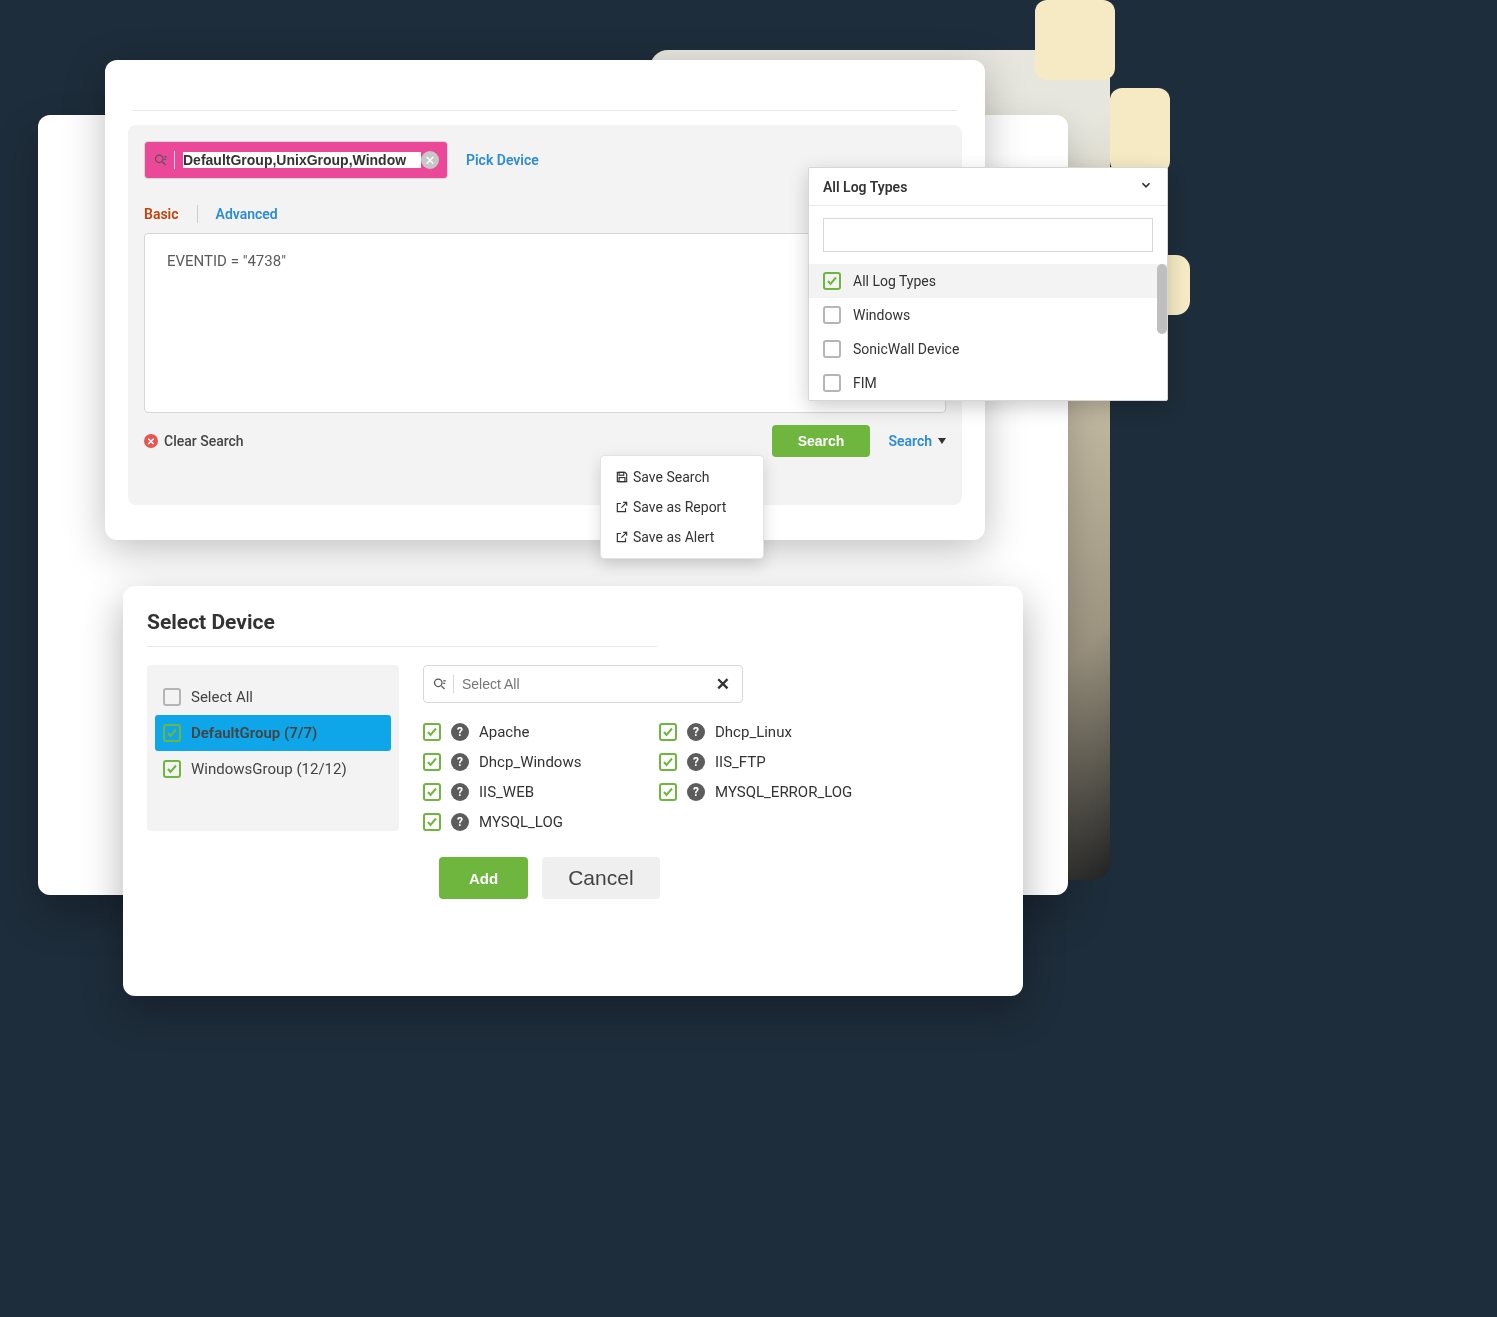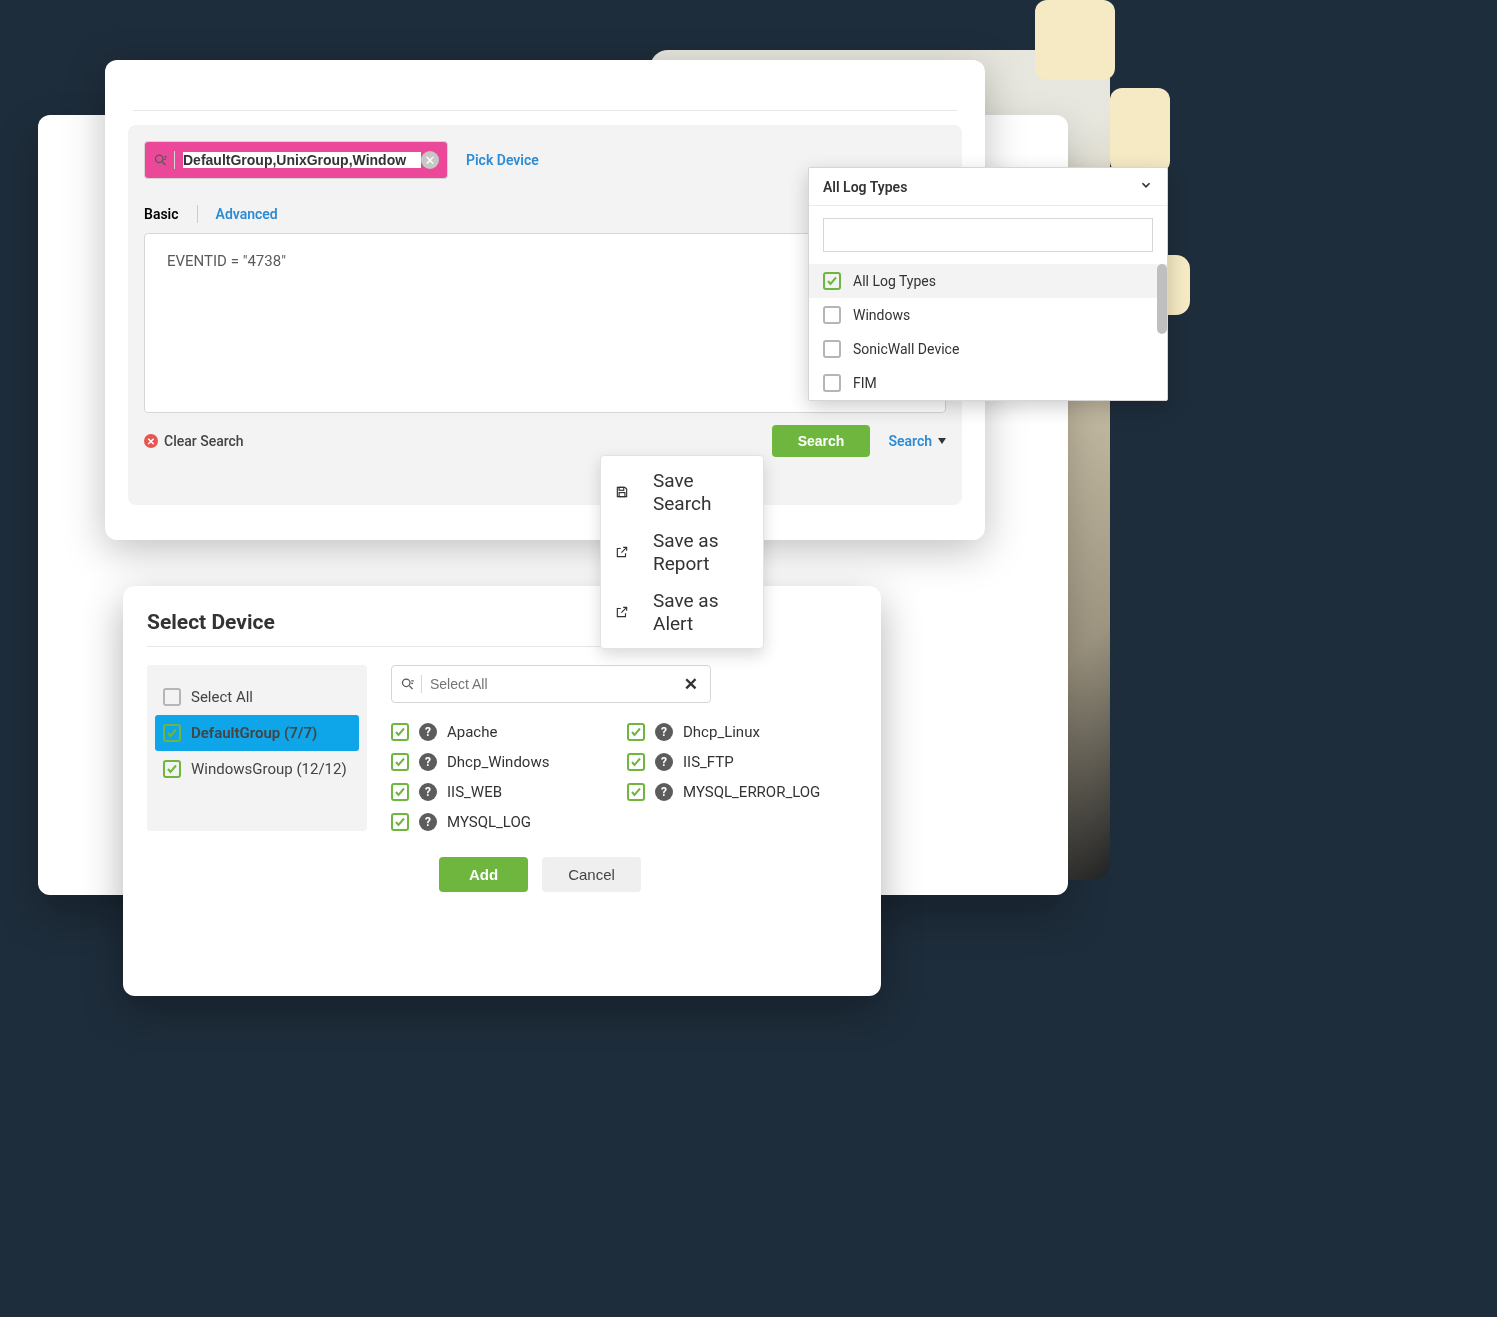--- a/index.html
+++ b/index.html
@@ -51,21 +51,21 @@
 .search-box input {
   border:none; outline:none; flex:1; font-size:14px; color:#333; font-weight:600;
 }
 .clear-x {
   width:18px;height:18px; border-radius:50%; background:#c7c7c7; color:#fff;
   display:flex; align-items:center; justify-content:center; font-size:13px; cursor:pointer;
 }
 .pick-link { color:#2d8cd6; font-weight:600; cursor:pointer; }
 
 .tabs-row { display:flex; align-items:center; margin-top:26px; gap:18px; }
-.tab { color:#000000; font-weight:600; cursor:pointer; }
+.tab { color:#c2410c; font-weight:600; cursor:pointer; }
 .tab.sel { color:#2d8cd6; }
 .tab-divider { width:1px; height:18px; background:#ccc; }
 
 .saved-searches { margin-left:auto; color:#333; font-weight:600; cursor:pointer; display:flex; align-items:center; gap:6px; margin-right:8px; }
 
 .query-box {
   margin-top:10px; background:#fff; border:1px solid #d6d6d6; border-radius:4px;
   height:180px; padding:18px 22px; font-size:15px; color:#5a5a5a;
 }
 
@@ -77,21 +77,21 @@
   background:#6fb63f; color:#fff; border:none; border-radius:4px;
   padding:8px 26px; font-size:14px; font-weight:600; cursor:pointer; margin-left:auto;
 }
 .search-menu-trigger { margin-left:18px; color:#2d8cd6; font-weight:600; display:flex; align-items:center; gap:6px; cursor:pointer; }
 
 .search-menu {
   position:absolute; top:330px; left:472px; width:164px; background:#fff;
   border:1px solid #e3e3e3; border-radius:4px; box-shadow:0 6px 16px rgba(0,0,0,.15);
   padding:6px 0; z-index:20;
 }
-.search-menu .mi { display:flex; align-items:center; gap:24px; padding:7px 14px; cursor:pointer; font-size:19px; color:#333; }
+.search-menu .mi { display:flex; align-items:center; gap:4px; padding:7px 14px; cursor:pointer; font-size:14px; color:#333; }
 .mi-icon { width:14px; display:flex; }
 
 
 .logtypes {
   position:absolute; top:167px; left:808px; width:360px; background:#fff;
   border:1px solid #d6d6d6; border-radius:2px; box-shadow:0 6px 20px rgba(0,0,0,.2); z-index:15;
 }
 .logtypes-head { display:flex; align-items:center; justify-content:space-between; padding:10px 14px; border-bottom:1px solid #eaeaea; font-weight:600; cursor:pointer;}
 .logtypes-search { padding:12px 14px; }
 .logtypes-search input { width:100%; border:1px solid #d6d6d6; height:34px; padding:0 8px; outline:none; }
@@ -103,21 +103,21 @@
 .cb {
   width:18px; height:18px; border:2px solid #b5b5b5; border-radius:3px; display:flex;
   align-items:center; justify-content:center; flex-shrink:0;
 }
 .cb.green { border-color:#6fb63f; }
 .cb.green svg { display:block; }
 .cb svg { display:none; }
 
 
 .device-card {
-  position:absolute; top:586px; left:123px; width:758px; height:410px;
+  position:absolute; top:586px; left:123px; width:900px; height:410px;
   background:#fff; border-radius:12px; box-shadow:0 14px 40px rgba(0,0,0,.3);
   padding:24px 24px 24px 24px;
 }
 .device-title { font-size:21px; font-weight:700; margin-bottom:12px; }
 .device-hr { border-top:1px solid #e6e6e6; width:510px; margin-bottom:18px; }
 
 .device-body { display:flex; gap:0; }
 .groups-pane {
   width:252px; background:#f3f3f3; border-radius:4px; padding:14px 8px 14px 8px;
 }
@@ -132,21 +132,21 @@
 .items-search .si { width:22px; display:flex; padding-right:6px; margin-right:8px; border-right:1px solid #d6d6d6; }
 .items-search input { border:none; outline:none; flex:1; font-size:14px; color:#333; }
 .items-search .xx { font-size:17px; cursor:pointer; color:#333; padding:0 4px; font-weight:600; }
 
 .items-grid { display:grid; grid-template-columns: 230px 230px; gap:12px 6px; margin-top:20px; }
 .svc { display:flex; align-items:center; gap:10px; font-size:15px; color:#333; }
 .q { width:18px;height:18px;border-radius:50%;background:#5c5c5c;color:#fff;display:flex;align-items:center;justify-content:center;font-size:12px;font-weight:700; }
 
 .device-actions { margin-top:26px; display:flex; gap:14px; margin-left:292px; }
 .btn-add { background:#6fb63f;color:#fff;border:none;border-radius:4px;padding:9px 30px;font-size:15px;font-weight:600;cursor:pointer; }
-.btn-cancel { background:#efefef;color:#444;border:none;border-radius:4px;padding:9px 26px;font-size:15px;cursor:pointer; }
+.btn-cancel { background:#efefef;color:#444;border:none;border-radius:4px;padding:9px 26px;font-size:21px;cursor:pointer; }
 
 .caret { width:0;height:0;border-left:4px solid transparent;border-right:4px solid transparent;border-top:6px solid #444;display:inline-block; }
 </style>
 </head>
 <body>
 
 <div class="bg-image"></div>
 <div class="deco yellow1"></div>
 <div class="deco yellow2"></div>
 <div class="deco yellow3"></div>

